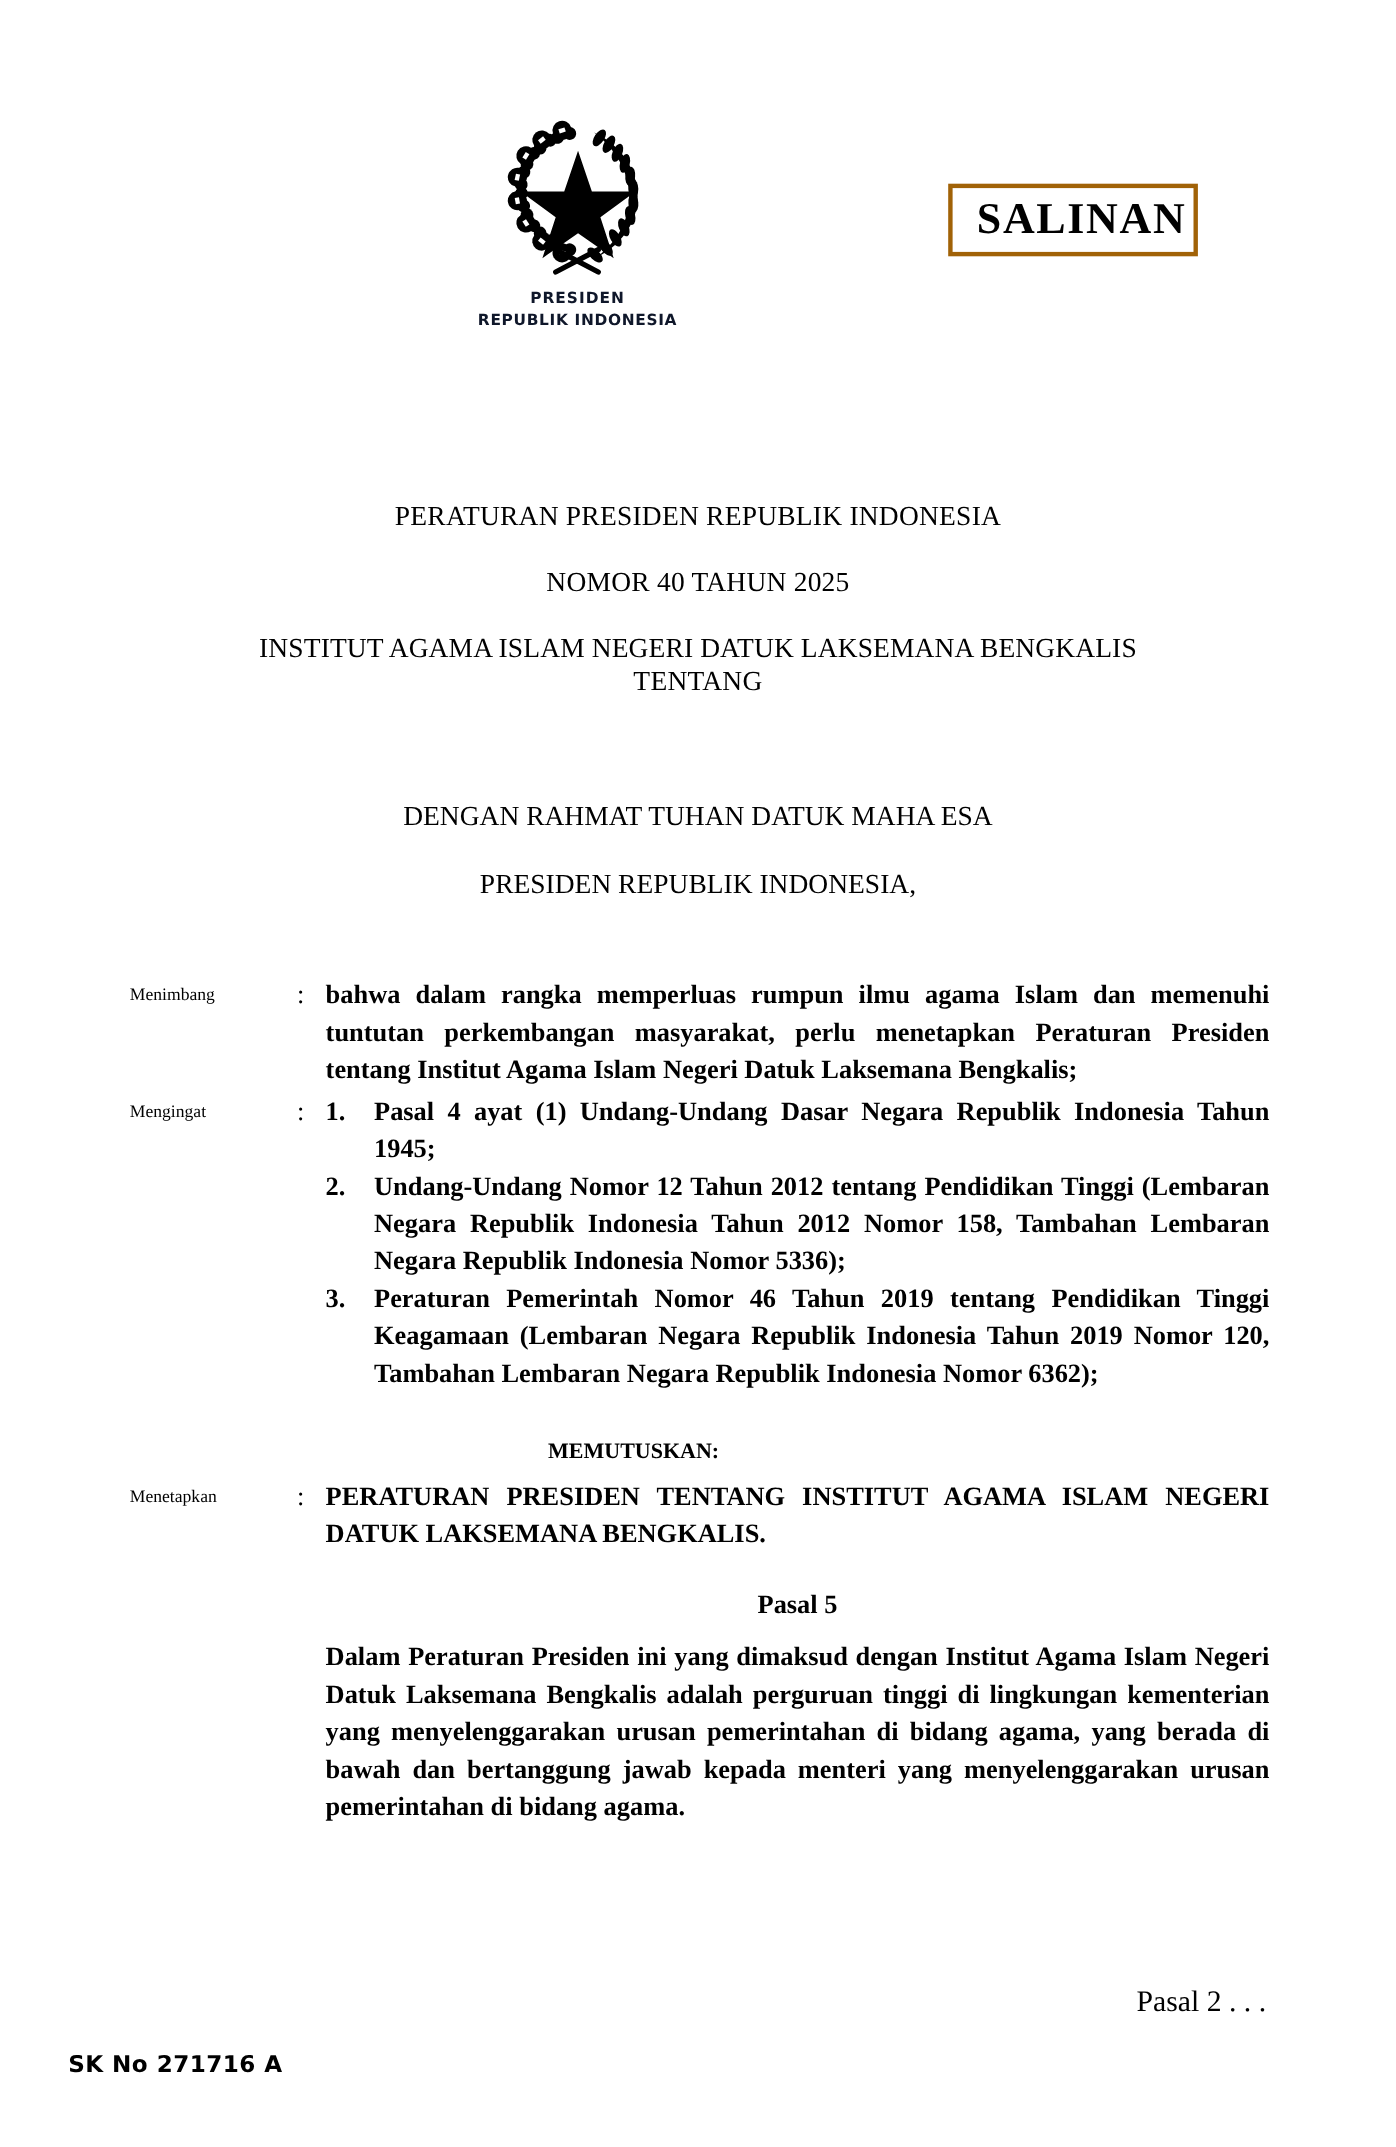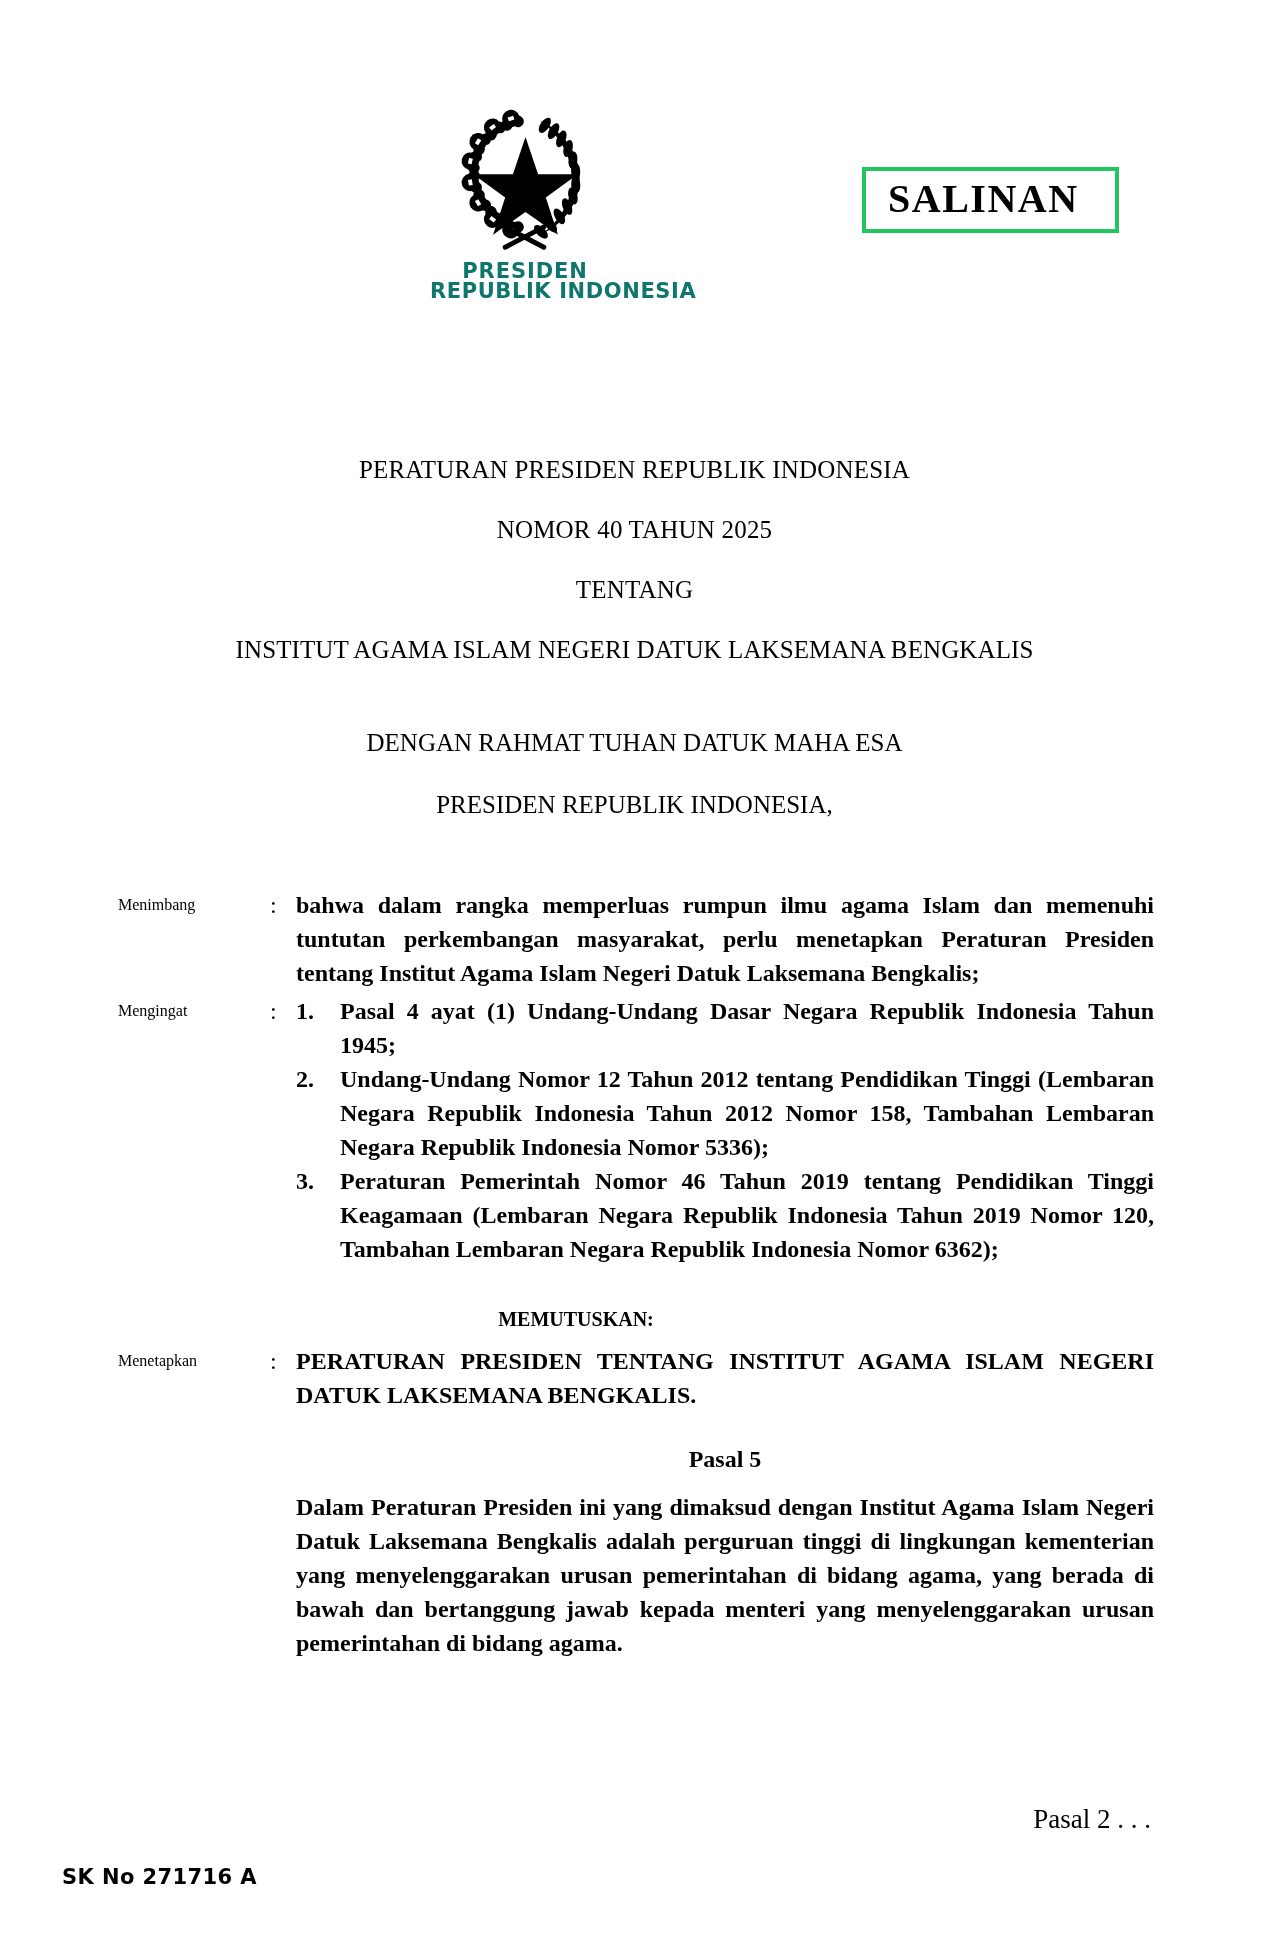--- a/index.html
+++ b/index.html
@@ -37,36 +37,36 @@
   .emblem {
     width: 165px;
     height: 150px;
     margin: 0 auto;
     display: block;
   }
   .emblem-caption {
     margin-top: 6px;
     font-family: "DejaVu Sans", "Liberation Sans", sans-serif;
     font-weight: bold;
-    font-size: 21px;
+    font-size: 14px;
     line-height: 20px;
     letter-spacing: 0.9px;
     white-space: nowrap;
-    color: #0f766e;
+    color: #0f172a;
   }
   .emblem-caption .l2 {
     letter-spacing: 0.6px;
   }
 
   .salinan-box {
     position: absolute;
     left: 862px;
     top: 62px;
-    border: 4px solid #22c55e;
-    padding: 6px 36px 8px 22px;
+    border: 4px solid #a16207;
+    padding: 6px 6px 8px 22px;
     background: #fff;
   }
   .salinan-text {
     font-family: "Liberation Serif", "DejaVu Serif", serif;
     font-weight: bold;
     font-size: 40px;
     line-height: 44px;
     letter-spacing: 1.5px;
     white-space: nowrap;
   }
@@ -309,22 +309,22 @@
     </div>
 
     <div class="salinan-box">
       <div class="salinan-text">SALINAN</div>
     </div>
   </div>
 
   <div class="titles">
     <div class="title-line">PERATURAN PRESIDEN REPUBLIK INDONESIA</div>
     <div class="title-line">NOMOR 40 TAHUN 2025</div>
+    <div class="title-line subject last">INSTITUT AGAMA ISLAM NEGERI DATUK LAKSEMANA BENGKALIS</div>
     <div class="title-line">TENTANG</div>
-    <div class="title-line subject last">INSTITUT AGAMA ISLAM NEGERI DATUK LAKSEMANA BENGKALIS</div>
   </div>
 
   <div class="invocation">
     <div class="invocation-line">DENGAN RAHMAT TUHAN DATUK MAHA ESA</div>
     <div class="invocation-line last">PRESIDEN REPUBLIK INDONESIA,</div>
   </div>
 
   <div class="body-wrap">
 
     <div class="clause-row">

